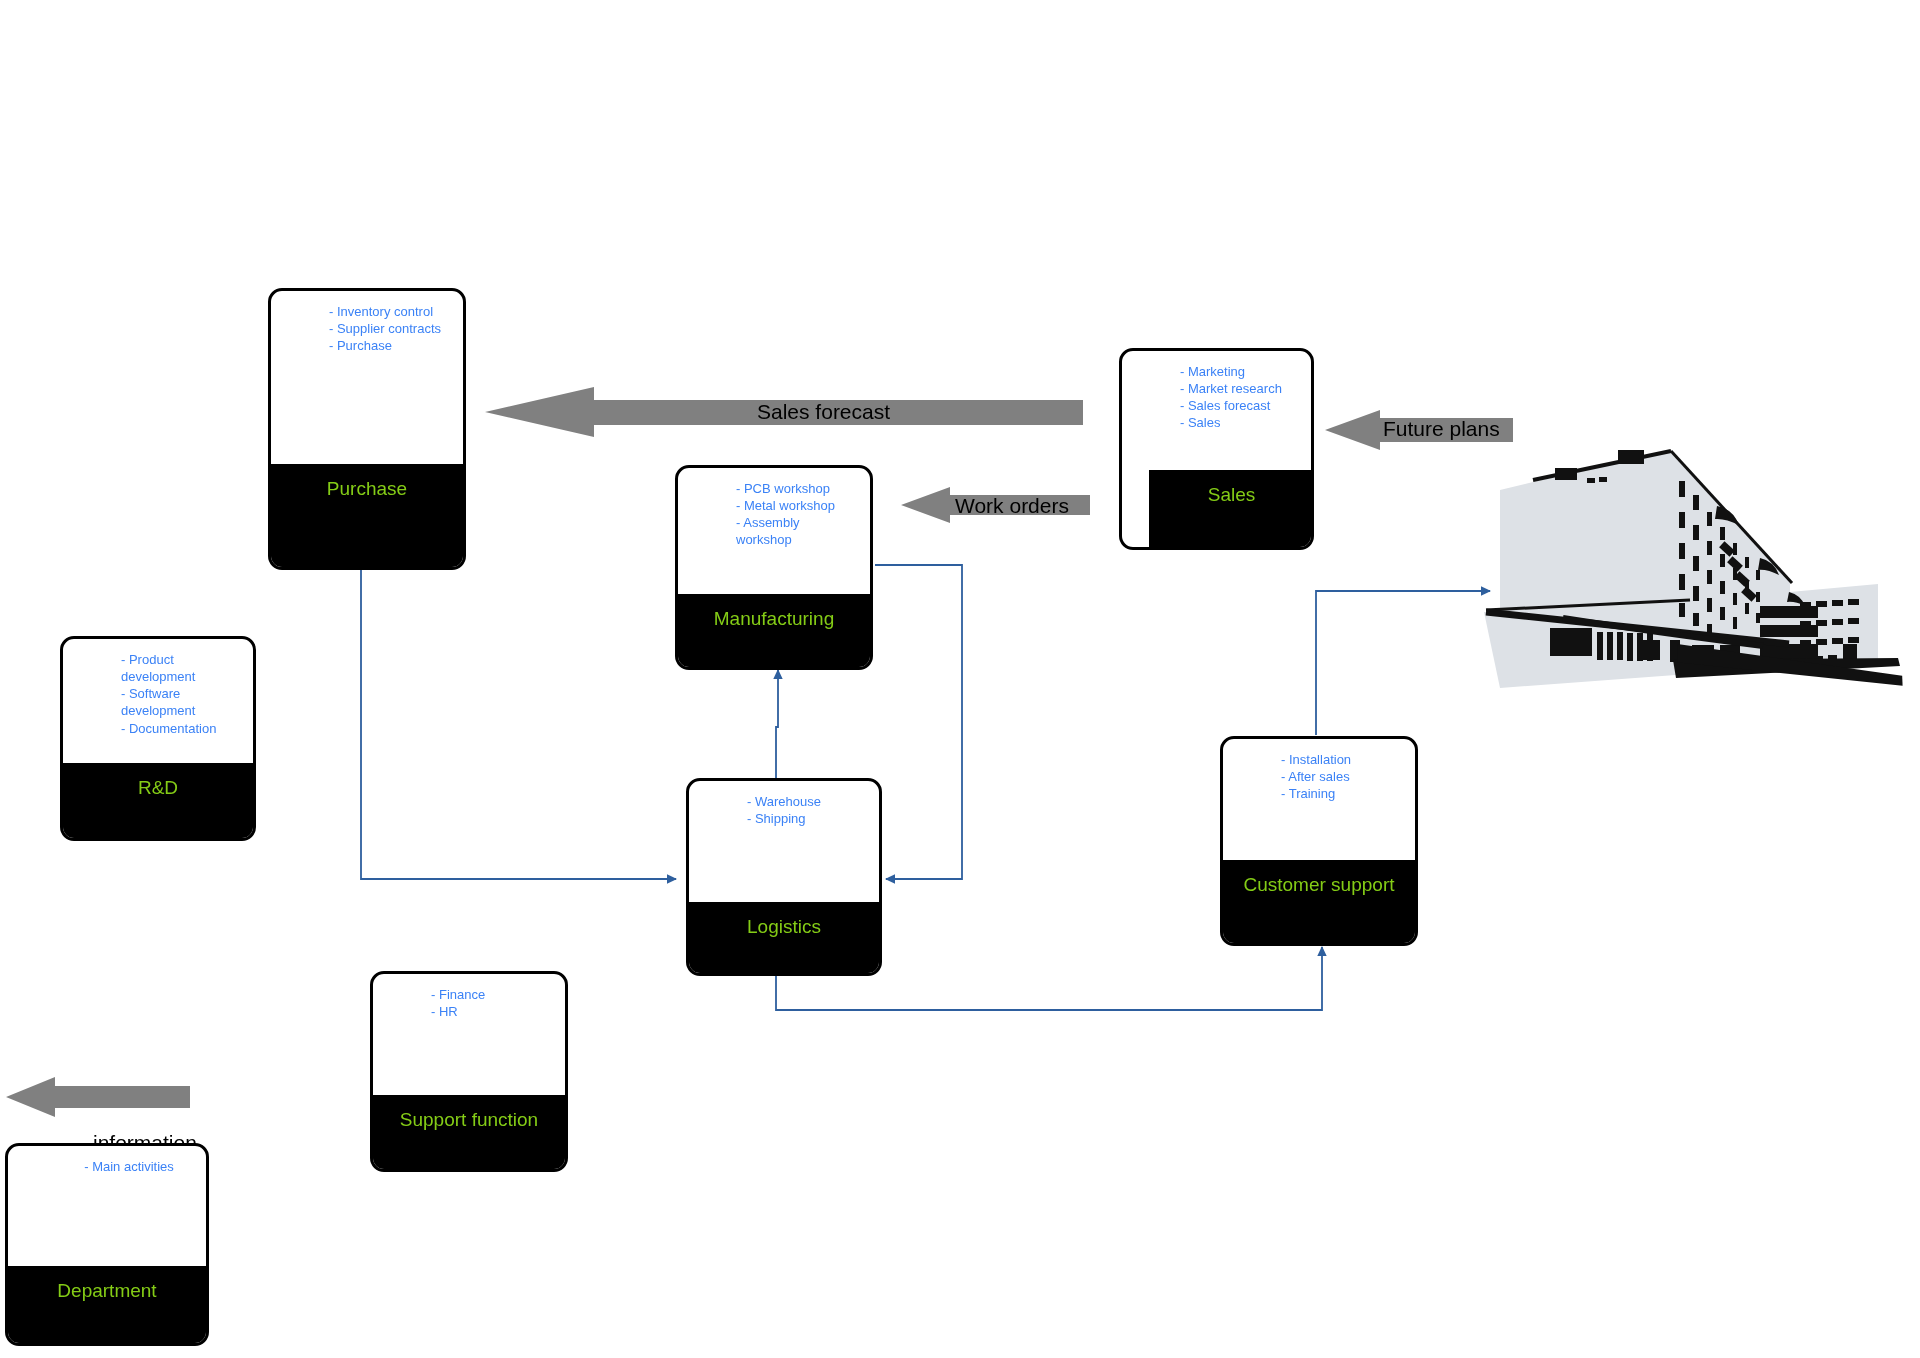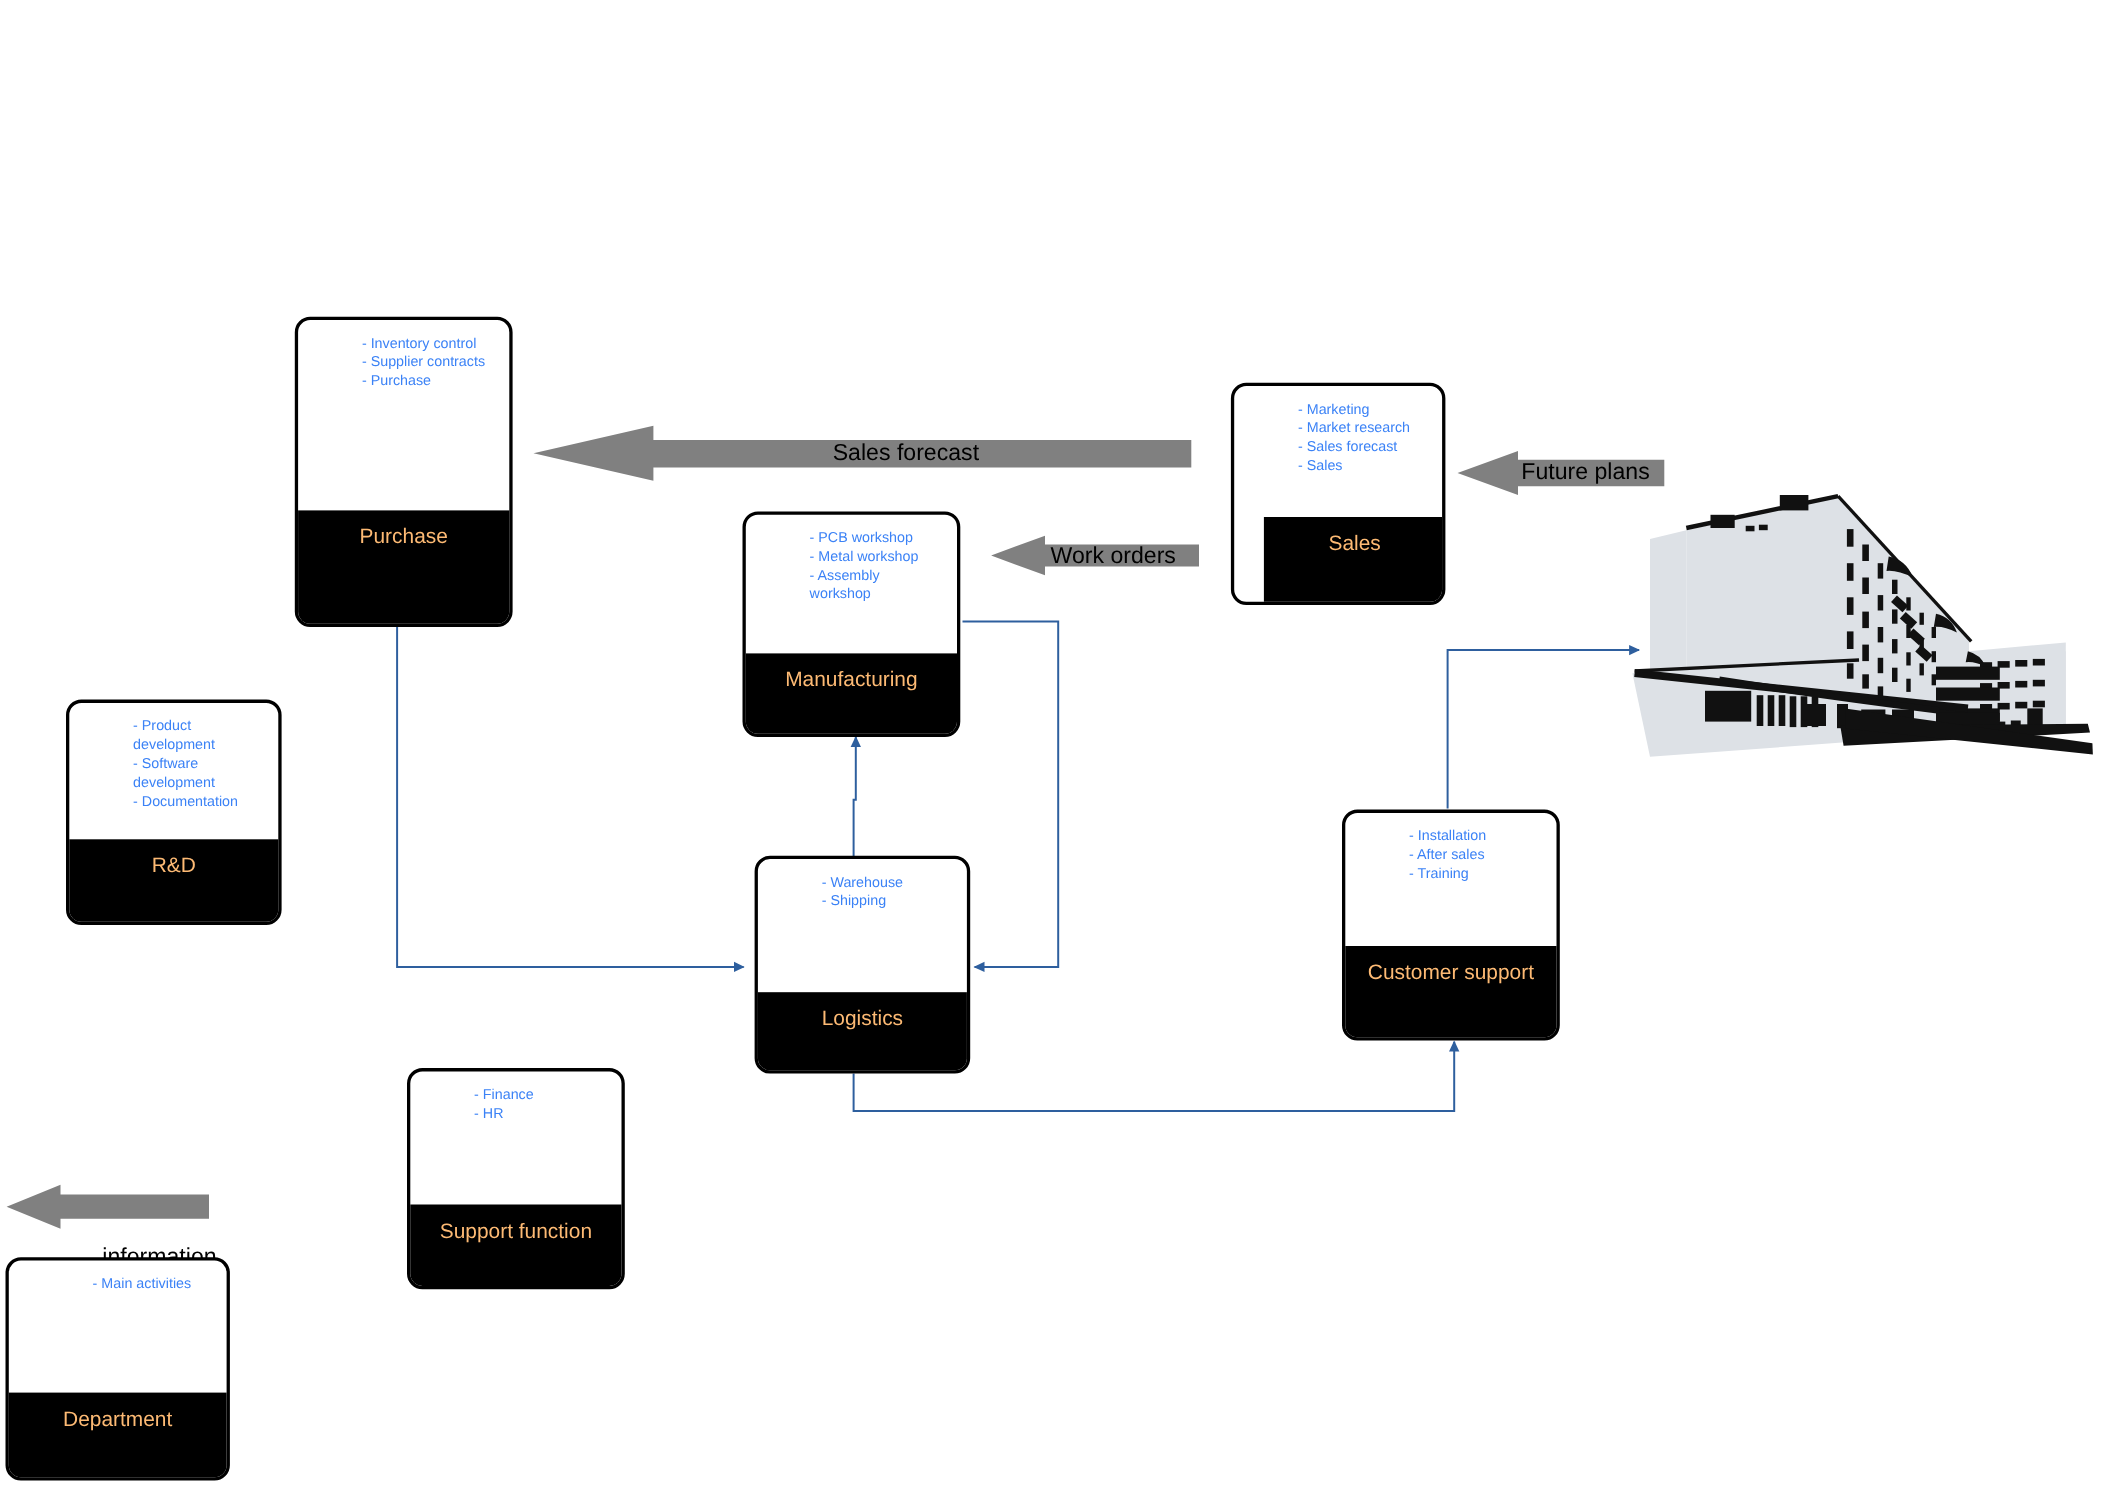--- a/index.html
+++ b/index.html
@@ -40,21 +40,21 @@
     position: absolute;
     left: -3px;
     right: -3px;
     bottom: -3px;
     background: #000000;
     display: flex;
     align-items: flex-start;
     justify-content: center;
   }
   .dept-label-band span {
-    color: #fdba74;
+    color: #84cc16;
     font-size: 19px;
     padding-top: 14px;
     text-align: left;
     display: block;
   }
   .legend-band span { padding-top: 14px; }
 
   .flow-label {
     position: absolute;
     font-size: 21px;

